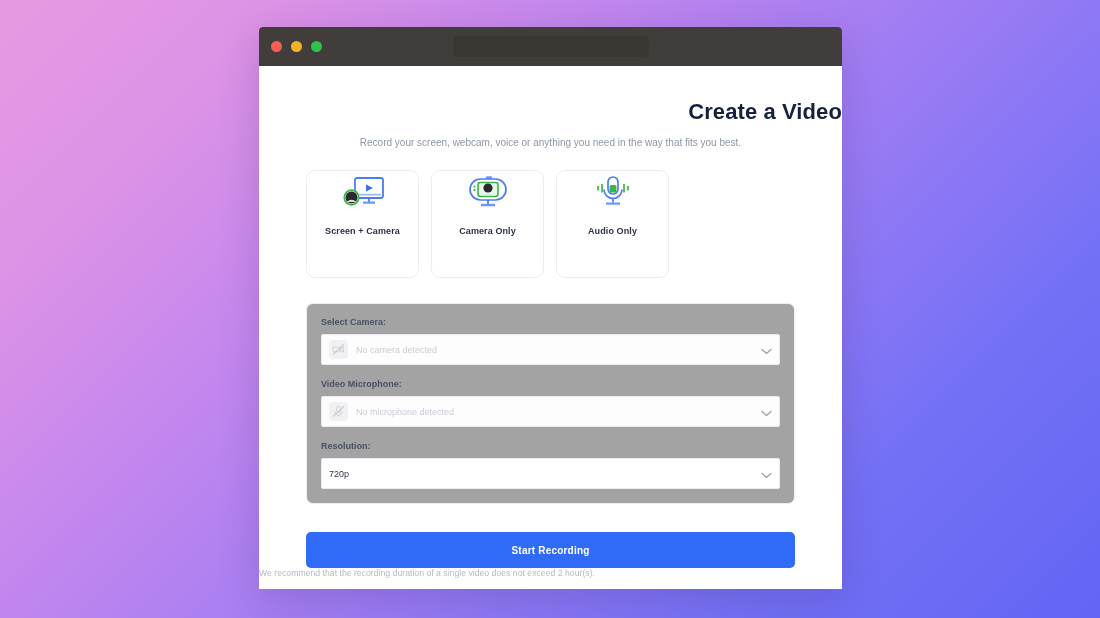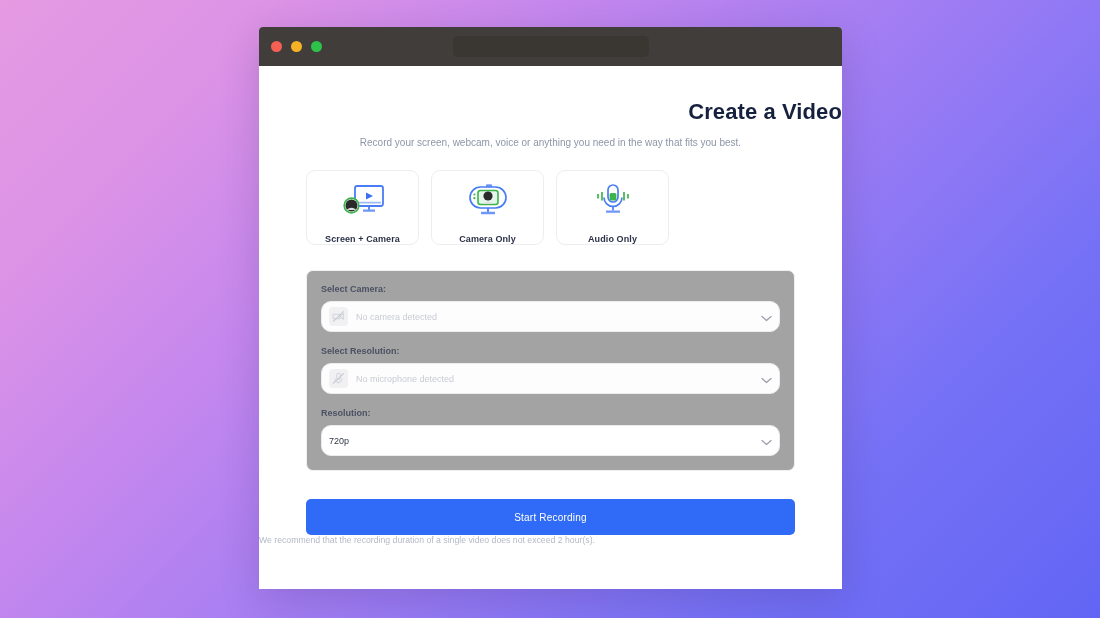--- a/index.html
+++ b/index.html
@@ -91,28 +91,28 @@
   }
 
   
   #mode-cards {
     display: flex;
     gap: 12px;
     margin: 22px 0 0 47px;
   }
   .mode-card {
     width: 113px;
-    height: 75px;
+    height: 108px;
     border: 1px solid #ededf1;
     border-radius: 9px;
     background: #fff;
     display: flex;
     flex-direction: column;
     align-items: center;
-    justify-content: flex-end;
+    justify-content: flex-start;
     cursor: pointer;
   }
   .mode-card.selected {
     border: 1.6px solid #4a7cf5;
     background: #eef3fe;
   }
   .mode-icon {
     height: 44px;
     display: flex;
     align-items: center;
@@ -140,21 +140,21 @@
     font-weight: bold;
     color: #4a5163;
     margin-bottom: 7px;
   }
   .field-label.spaced { margin-top: 14px; }
 
   .select-row {
     height: 31px;
     background: #ffffff;
     border: 1px solid #ececf0;
-    border-radius: 10px;
+    border-radius: 2px;
     display: flex;
     align-items: center;
     padding: 0 7px 0 7px;
     position: relative;
   }
   .select-row.disabled { background: #fdfdfd; }
 
   .device-icon {
     width: 19px;
     height: 19px;
@@ -184,21 +184,21 @@
     display: block;
     width: 489px;
     height: 36px;
     margin: 28px 0 0 47px;
     background: #2f6bf6;
     border: none;
     border-radius: 5px;
     color: #fff;
     font-family: "Liberation Sans", sans-serif;
     font-size: 10px;
-    font-weight: normal;
+    font-weight: bold;
     letter-spacing: .2px;
     cursor: pointer;
   }
   #footer-note {
     text-align: left;
     font-size: 8.7px;
     color: #b3b9c6;
   }
 </style>
 </head>
@@ -288,21 +288,21 @@
           </svg>
         </span>
         <span class="select-text">No camera detected</span>
         <span class="chev">
           <svg width="11" height="7" viewBox="0 0 11 7">
               <path d="M1 1.5 L5.5 5.5 L10 1.5" fill="none" stroke="#9aa0ad" stroke-width="1.3" stroke-linecap="round" stroke-linejoin="round"></path>
             </svg>
         </span>
       </div>
 
-      <div class="field-label spaced">Select Resolution:</div>
+      <div class="field-label spaced">Video Microphone:</div>
       <div class="select-row disabled">
         <span class="device-icon">
           <svg width="13" height="13" viewBox="0 0 13 13">
             <rect x="4.6" y="1.3" width="3.8" height="6.4" rx="1.9" fill="none" stroke="#d3d5da" stroke-width="1.1"></rect>
             <path d="M2.8 6.6 a3.7 3.7 0 0 0 7.4 0" fill="none" stroke="#d3d5da" stroke-width="1.1"></path>
             <line x1="6.5" y1="10.3" x2="6.5" y2="11.7" stroke="#d3d5da" stroke-width="1.1"></line>
             <line x1="1" y1="11.6" x2="11.8" y2="1.4" stroke="#c6c9d0" stroke-width="1.1"></line>
           </svg>
         </span>
         <span class="select-text">No microphone detected</span>

